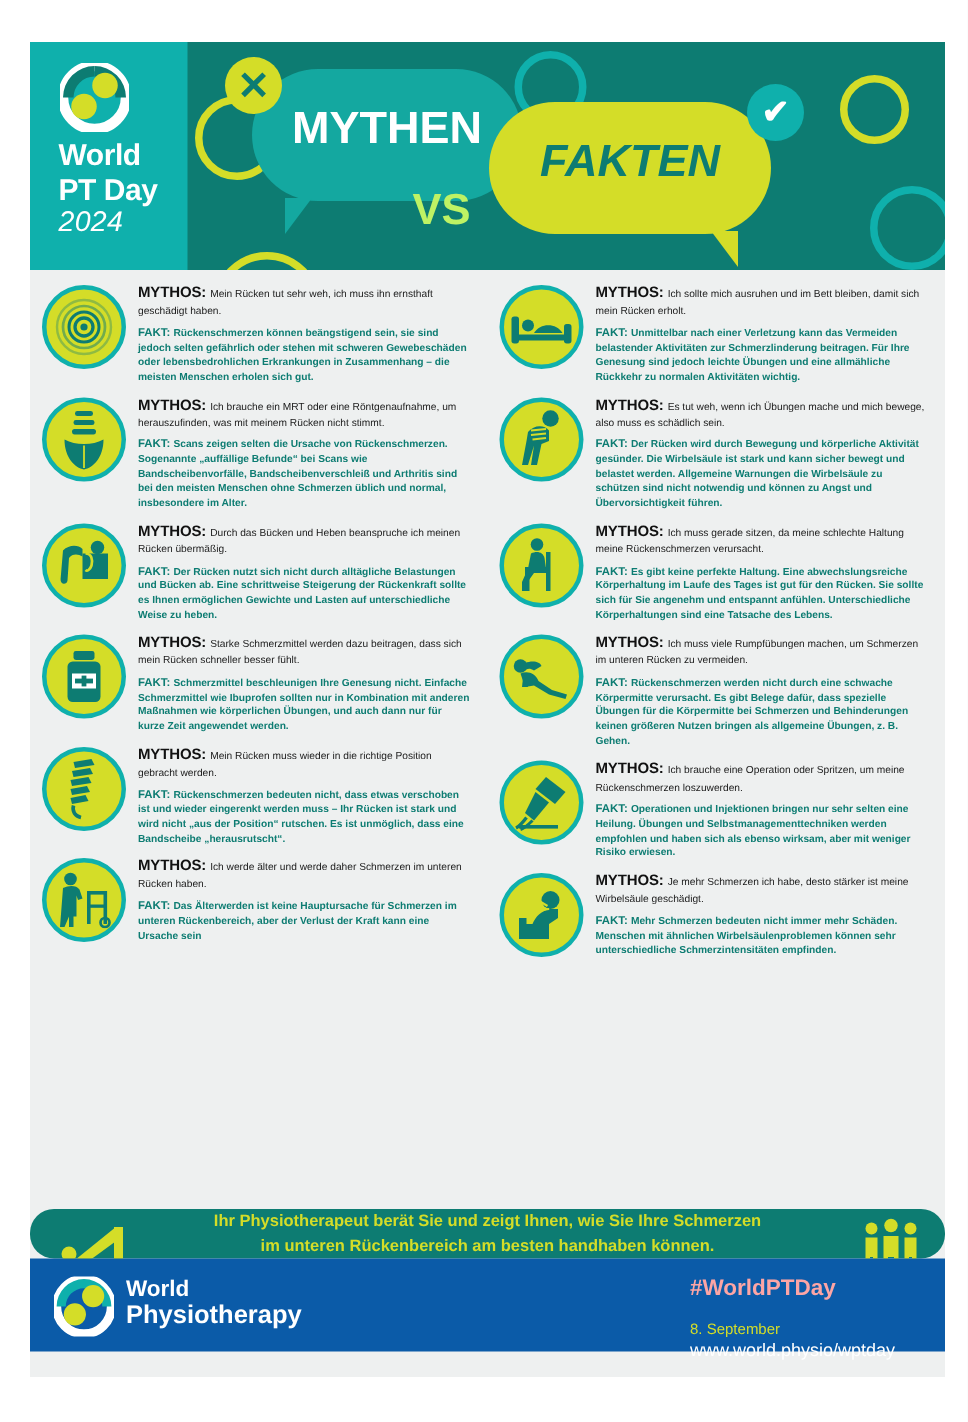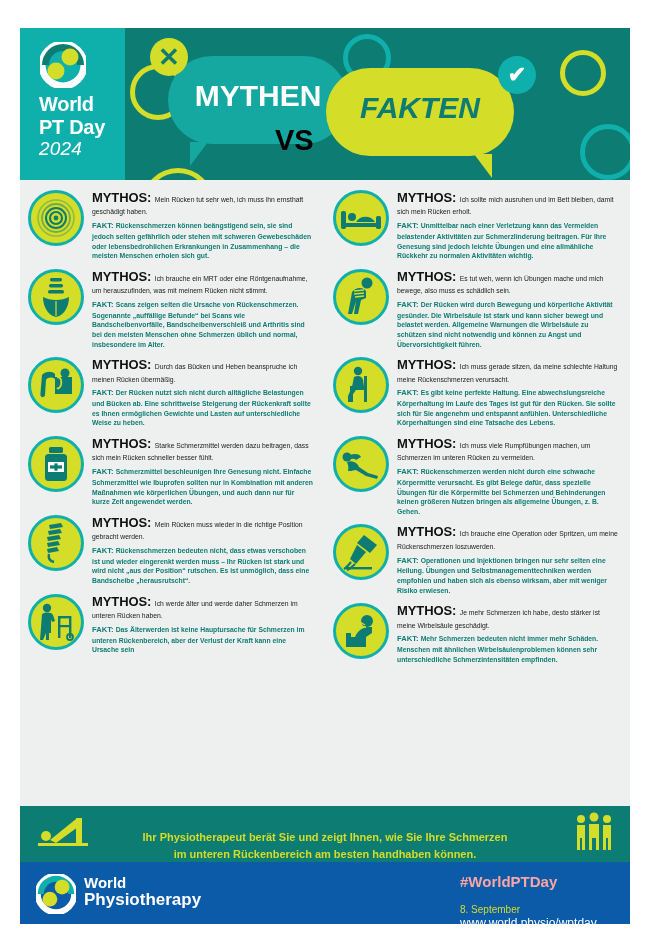--- a/index.html
+++ b/index.html
@@ -55,21 +55,21 @@
     border: 5px solid #d4dd28;
   }
   .r1 { left: 110px; top: 36px;  width: 56px; height: 56px; }
   .r2 { left: 122px; top: 140px; width: 72px; height: 72px; }
   .r3 { left: 323px; top: 6px;   width: 48px; height: 48px; border-color:#0fb0ac; }
   .r4 { left: 540px; top: 22px;  width: 46px; height: 46px; }
   .r5 { left: 560px; top: 96px;  width: 56px; height: 56px; border-color:#0fb0ac; }
 
   
   .bubble-myth {
-    position: absolute; left: 148px; top: 28px;
+    position: absolute; left: 148px; top: 18px;
     width: 180px; height: 88px;
     background: #14a8a0;
     border-radius: 44px 44px 44px 44px;
     z-index: 6;
   }
   .bubble-myth:after {
     content:""; position:absolute;
     left: 22px; bottom: -22px;
     width:0; height:0;
     border-left: 18px solid #14a8a0;
@@ -109,21 +109,21 @@
   }
   .badge-check {
     position:absolute; left: 478px; top: 28px;
     width: 38px; height: 38px; border-radius: 50%;
     background: #0fb0ac; z-index: 8;
     display:flex; align-items:center; justify-content:center;
     color:#ffffff; font-size: 22px; font-weight:bold; line-height:1;
   }
   .vs-label {
     position:absolute; left: 255px; top: 96px;
-    color:#000000; font-size: 29px; font-weight: bold; z-index: 7; text-align: right;
+    color:#bef264; font-size: 29px; font-weight: bold; z-index: 7; text-align: right;
   }
 
   
   .content {
     position: relative;
     width: 610px;
     height: 626px;
     background: #eef0f0;
     padding: 8px 0 0 0;
   }
@@ -152,35 +152,35 @@
     overflow: hidden;
   }
   .circle-icon svg { display:block; }
   .txt { flex: 1 1 auto; padding-top: 1px; }
   .myth-line {
     font-size: 6.8px; line-height: 1.42;
     color: #1a1a1a;
     margin-bottom: 4px;
     text-align: left;
   }
-  .myth-line b { font-size: 13px; color:#111; letter-spacing: -0.1px; }
+  .myth-line b { font-size: 10px; color:#111; letter-spacing: -0.1px; }
   .fact-line {
     font-size: 6.8px; line-height: 1.42;
     color: #0d7c72;
     font-weight: bold;
     text-align: left;
   }
   .fact-line b { font-size: 7.6px; }
 
   
   .cta {
     position: relative;
-    width: 610px; height: 56px;
+    width: 610px; height: 33px;
     background: #0d7c72;
-    display:flex; align-items:flex-end; justify-content:center;
+    display:flex; align-items:flex-start; justify-content:center;border-radius:16px;
   }
   .cta-text {
     color: #d4dd28;
     font-size: 11px; font-weight: bold; line-height: 1.5;
     text-align: center;
     width: 420px;
   }
   .cta-icon-left  { position:absolute; left: 16px;  top: 8px; }
   .cta-icon-right { position:absolute; right: 16px; top: 6px; }
 

